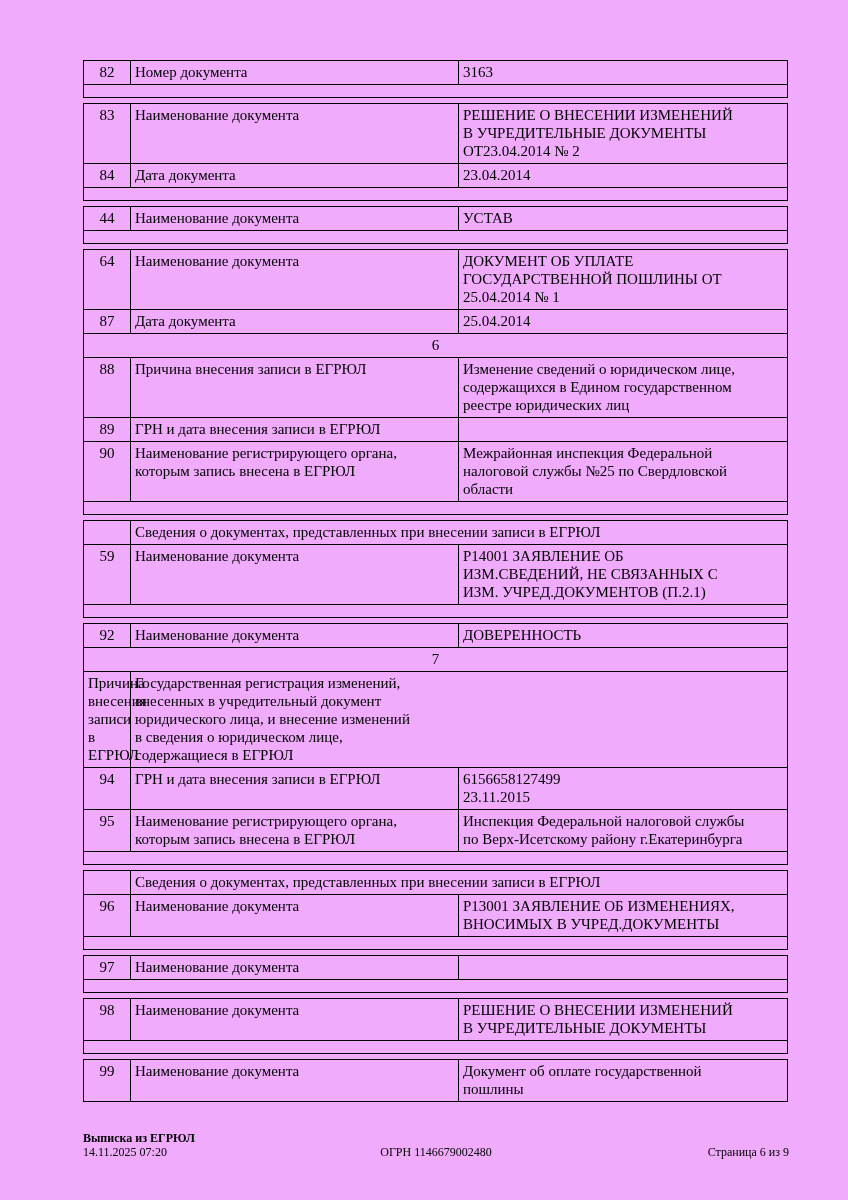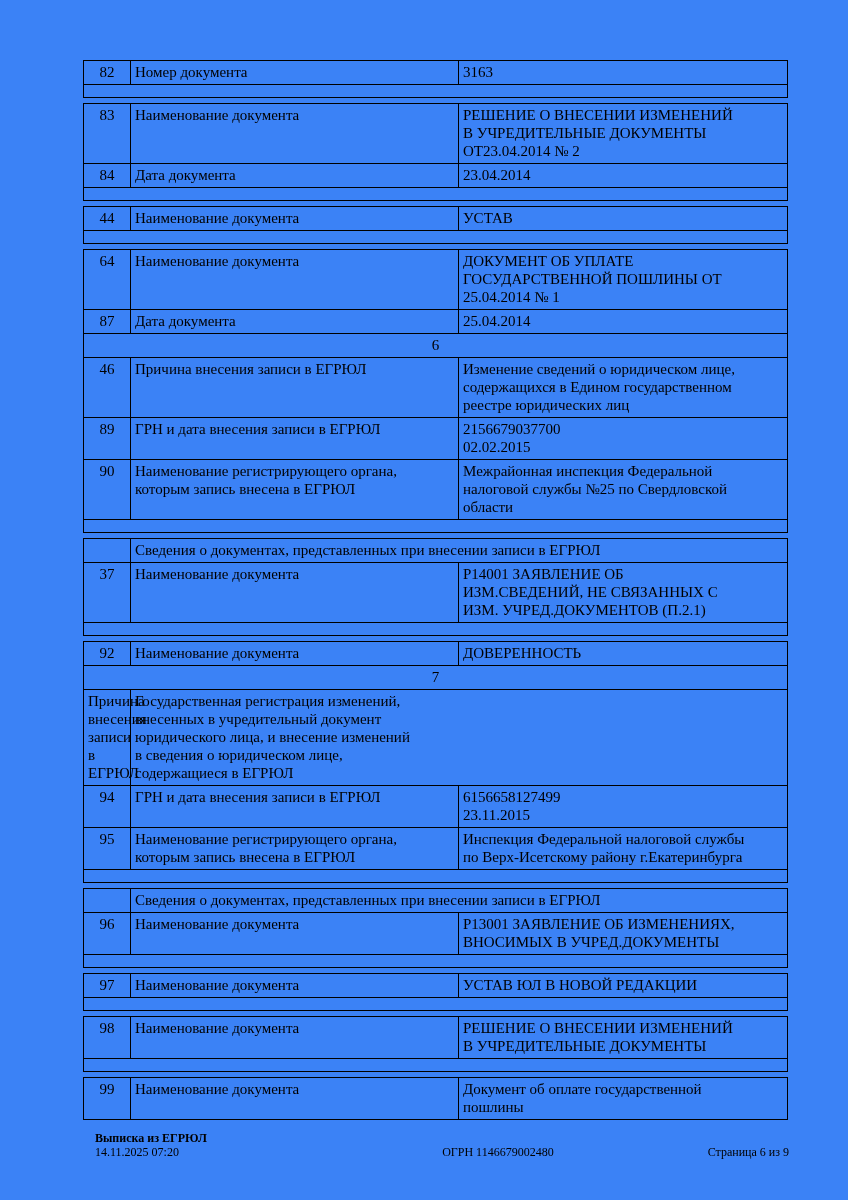--- a/index.html
+++ b/index.html
@@ -1,21 +1,21 @@
 <!DOCTYPE html>
 <html><head>
 <meta charset="utf-8">
 <style>
   html, body { margin: 0; padding: 0; }
   body { background: #ffffff; }
   .page {
     position: relative;
     width: 848px;
     height: 1200px;
-    background: #3b82f6;
+    background: #f0abfc;
     color: #000000;
     font-family: "Liberation Serif", "DejaVu Serif", serif;
     overflow: hidden;
   }
   .table-area {
     position: absolute;
     left: 83px;
     top: 60px;
     width: 705px;
   }
@@ -51,22 +51,22 @@
     position: absolute;
     left: 83px;
     top: 1131px;
     width: 706px;
     display: flex;
     justify-content: space-between;
     align-items: flex-end;
     font-size: 12px;
     line-height: 14px;
   }
-  .footer .fcol { flex: 1; margin-left: 12px; }
-  .footer .fcenter { text-align: right; }
+  .footer .fcol { flex: 1; }
+  .footer .fcenter { text-align: center; }
   .footer .fright { text-align: right; }
   .footer .ftitle { font-weight: bold; }
 </style>
 </head>
 <body>
 
 <div class="page">
   <div class="table-area">
 
     <div class="block">
@@ -113,50 +113,48 @@
       </div>
       <div class="row">
         <div class="c num">87</div>
         <div class="c lbl">Дата документа</div>
         <div class="c val">25.04.2014</div>
       </div>
       <div class="row secrow">
         <div class="c sec">6</div>
       </div>
       <div class="row">
-        <div class="c num">46</div>
+        <div class="c num">88</div>
         <div class="c lbl">Причина внесения записи в ЕГРЮЛ</div>
         <div class="c val">Изменение сведений о юридическом лице,
 содержащихся в Едином государственном
 реестре юридических лиц</div>
       </div>
       <div class="row">
         <div class="c num">89</div>
         <div class="c lbl">ГРН и дата внесения записи в ЕГРЮЛ</div>
-        <div class="c val">2156679037700
-02.02.2015</div>
       </div>
       <div class="row">
         <div class="c num">90</div>
         <div class="c lbl">Наименование регистрирующего органа,
 которым запись внесена в ЕГРЮЛ</div>
         <div class="c val">Межрайонная инспекция Федеральной
 налоговой службы №25 по Свердловской
 области</div>
       </div>
       <div class="row seprow"></div>
     </div>
 
     <div class="block">
       <div class="row spanrow">
         <div class="c num"></div>
         <div class="c spantext">Сведения о документах, представленных при внесении записи в ЕГРЮЛ</div>
       </div>
       <div class="row">
-        <div class="c num">37</div>
+        <div class="c num">59</div>
         <div class="c lbl">Наименование документа</div>
         <div class="c val">Р14001 ЗАЯВЛЕНИЕ ОБ
 ИЗМ.СВЕДЕНИЙ, НЕ СВЯЗАННЫХ С
 ИЗМ. УЧРЕД.ДОКУМЕНТОВ (П.2.1)</div>
       </div>
       <div class="row seprow"></div>
     </div>
 
     <div class="block">
       <div class="row">
@@ -202,21 +200,20 @@
         <div class="c val">Р13001 ЗАЯВЛЕНИЕ ОБ ИЗМЕНЕНИЯХ,
 ВНОСИМЫХ В УЧРЕД.ДОКУМЕНТЫ</div>
       </div>
       <div class="row seprow"></div>
     </div>
 
     <div class="block">
       <div class="row">
         <div class="c num">97</div>
         <div class="c lbl">Наименование документа</div>
-        <div class="c val">УСТАВ ЮЛ В НОВОЙ РЕДАКЦИИ</div>
       </div>
       <div class="row seprow"></div>
     </div>
 
     <div class="block">
       <div class="row">
         <div class="c num">98</div>
         <div class="c lbl">Наименование документа</div>
         <div class="c val">РЕШЕНИЕ О ВНЕСЕНИИ ИЗМЕНЕНИЙ
 В УЧРЕДИТЕЛЬНЫЕ ДОКУМЕНТЫ</div>

